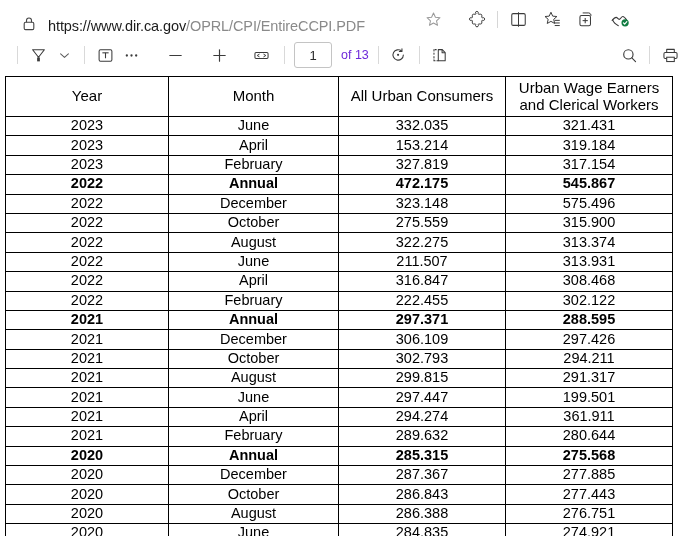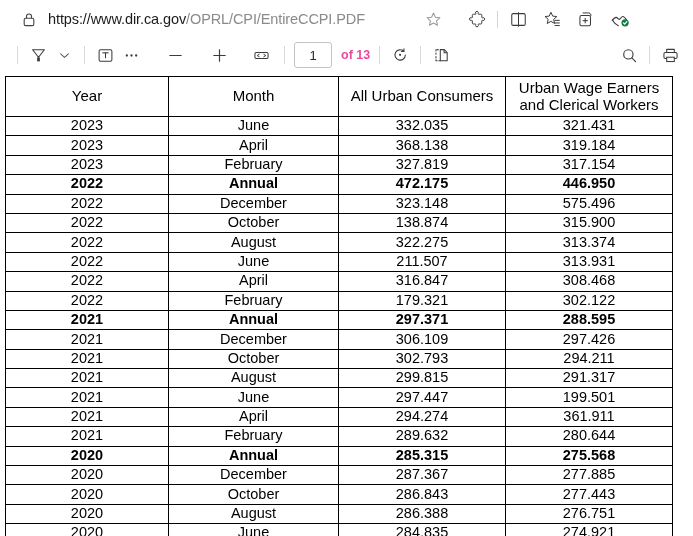--- a/index.html
+++ b/index.html
@@ -20,21 +20,21 @@
     padding: 0 8px;
     position: relative;
   }
   #omnibox {
     flex: 0 0 auto;
     width: 446px;
     height: 30px;
     background: #ffffff;
     border-radius: 15px;
     display: flex;
-    align-items: center;
+    align-items: flex-end;
     padding: 0 6px 0 10px;
   }
   #site-lock-icon { flex: 0 0 auto; display: flex; align-items: center; justify-content: center; width: 22px; height: 22px; }
   #url-text {
     flex: 1 1 auto;
     font-size: 14.5px;
     color: #8a8a8a;
     white-space: nowrap;
     overflow: hidden;
     margin-left: 8px;
@@ -76,24 +76,23 @@
     width: 38px; height: 26px;
     border: 1px solid #c4c4c4;
     border-radius: 3px;
     display: flex; align-items: center; justify-content: center;
     font-size: 13px; color: #2b2b2b;
     background: #fff;
     margin-left: 2px;
   }
   #page-count-label {
     font-size: 12.5px;
-    color: #ec4899;
+    color: #6d28d9;
     margin-left: 9px;
     white-space: nowrap;
-    font-weight: bold;
   }
   #toolbar-right {
     position: absolute;
     right: 10px; top: 0; height: 34px;
     display: flex; align-items: center;
   }
   #toolbar-zoomgroup { display: flex; align-items: center; margin-left: 16px; }
   .tb-gap { width: 14px; }
 
   
@@ -331,45 +330,45 @@
     <tbody id="cpi-tbody">
         <tr>
           <td>2023</td>
           <td>June</td>
           <td>332.035</td>
           <td>321.431</td>
         </tr>
         <tr>
           <td>2023</td>
           <td>April</td>
-          <td>368.138</td>
+          <td>153.214</td>
           <td>319.184</td>
         </tr>
         <tr>
           <td>2023</td>
           <td>February</td>
           <td>327.819</td>
           <td>317.154</td>
         </tr>
         <tr class="annual-row">
           <td>2022</td>
           <td>Annual</td>
           <td>472.175</td>
-          <td>446.950</td>
+          <td>545.867</td>
         </tr>
         <tr>
           <td>2022</td>
           <td>December</td>
           <td>323.148</td>
           <td>575.496</td>
         </tr>
         <tr>
           <td>2022</td>
           <td>October</td>
-          <td>138.874</td>
+          <td>275.559</td>
           <td>315.900</td>
         </tr>
         <tr>
           <td>2022</td>
           <td>August</td>
           <td>322.275</td>
           <td>313.374</td>
         </tr>
         <tr>
           <td>2022</td>
@@ -379,21 +378,21 @@
         </tr>
         <tr>
           <td>2022</td>
           <td>April</td>
           <td>316.847</td>
           <td>308.468</td>
         </tr>
         <tr>
           <td>2022</td>
           <td>February</td>
-          <td>179.321</td>
+          <td>222.455</td>
           <td>302.122</td>
         </tr>
         <tr class="annual-row">
           <td>2021</td>
           <td>Annual</td>
           <td>297.371</td>
           <td>288.595</td>
         </tr>
         <tr>
           <td>2021</td>

